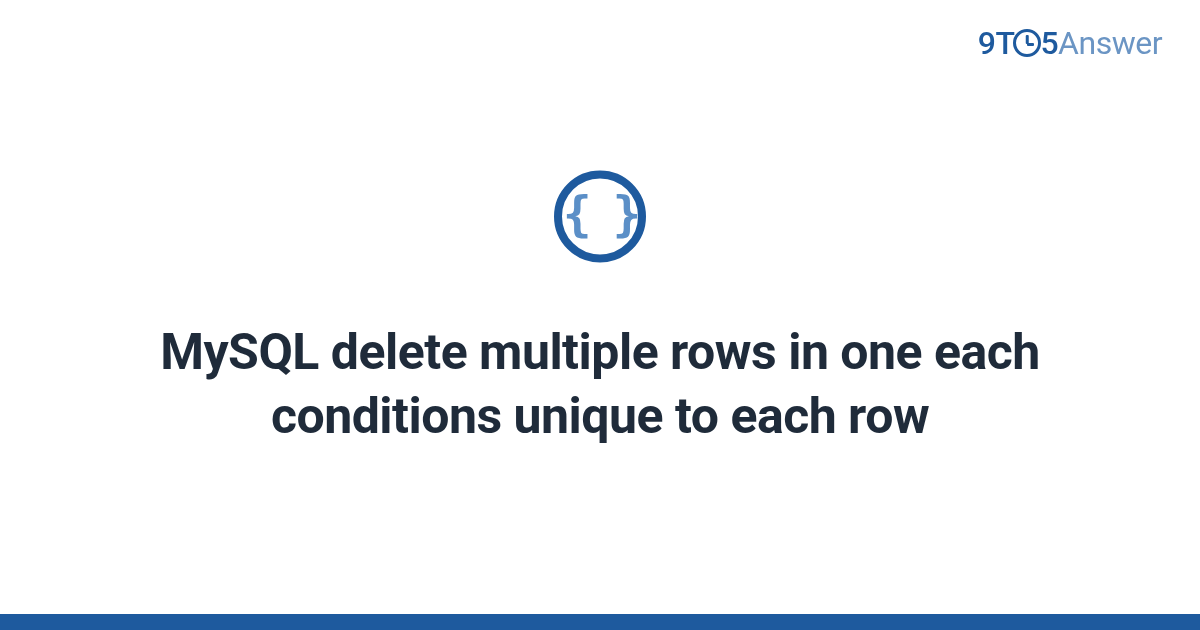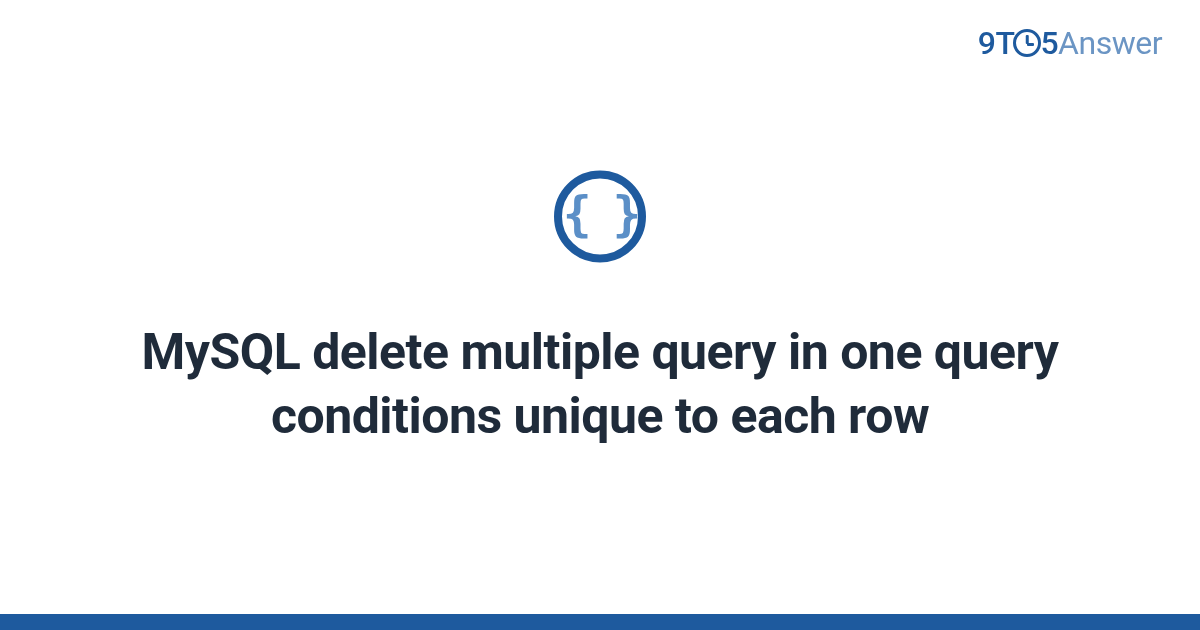--- a/index.html
+++ b/index.html
@@ -116,16 +116,16 @@
 <body>
 
 <div class="logo-top">
   <span class="logo-9t">9T</span><span class="logo-clock"></span><span class="logo-5">5</span><span class="logo-answer">Answer</span>
 </div>
 
 <div class="center-content">
   <div class="center-icon">
     <span class="braces">{ }</span>
   </div>
-  <h1 class="title">MySQL delete multiple query in one query conditions unique to each row</h1>
+  <h1 class="title">MySQL delete multiple rows in one each conditions unique to each row</h1>
 </div>
 
 <div class="bottom-bar"></div>
 
 </body></html>

